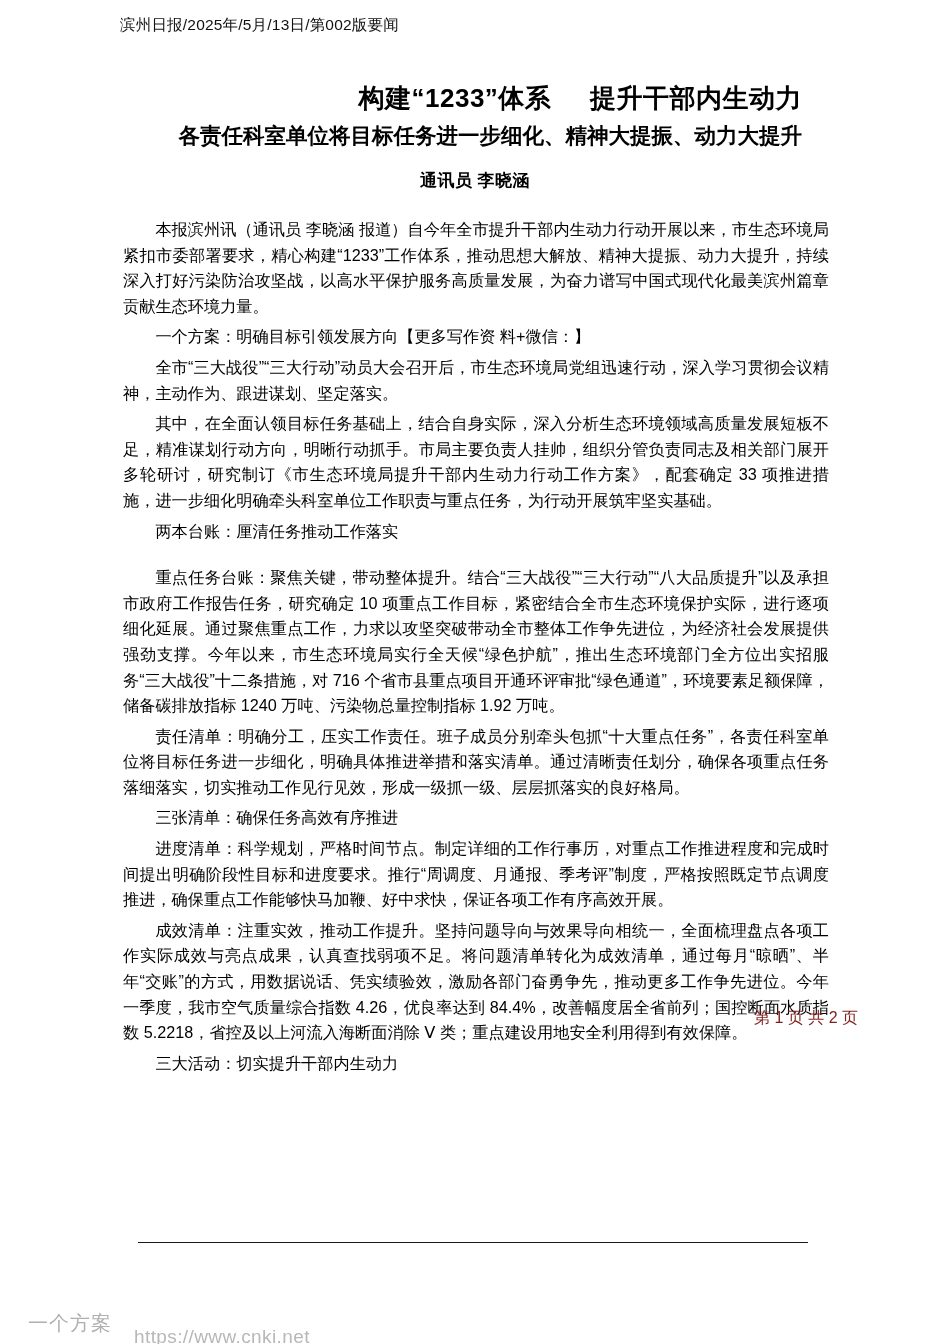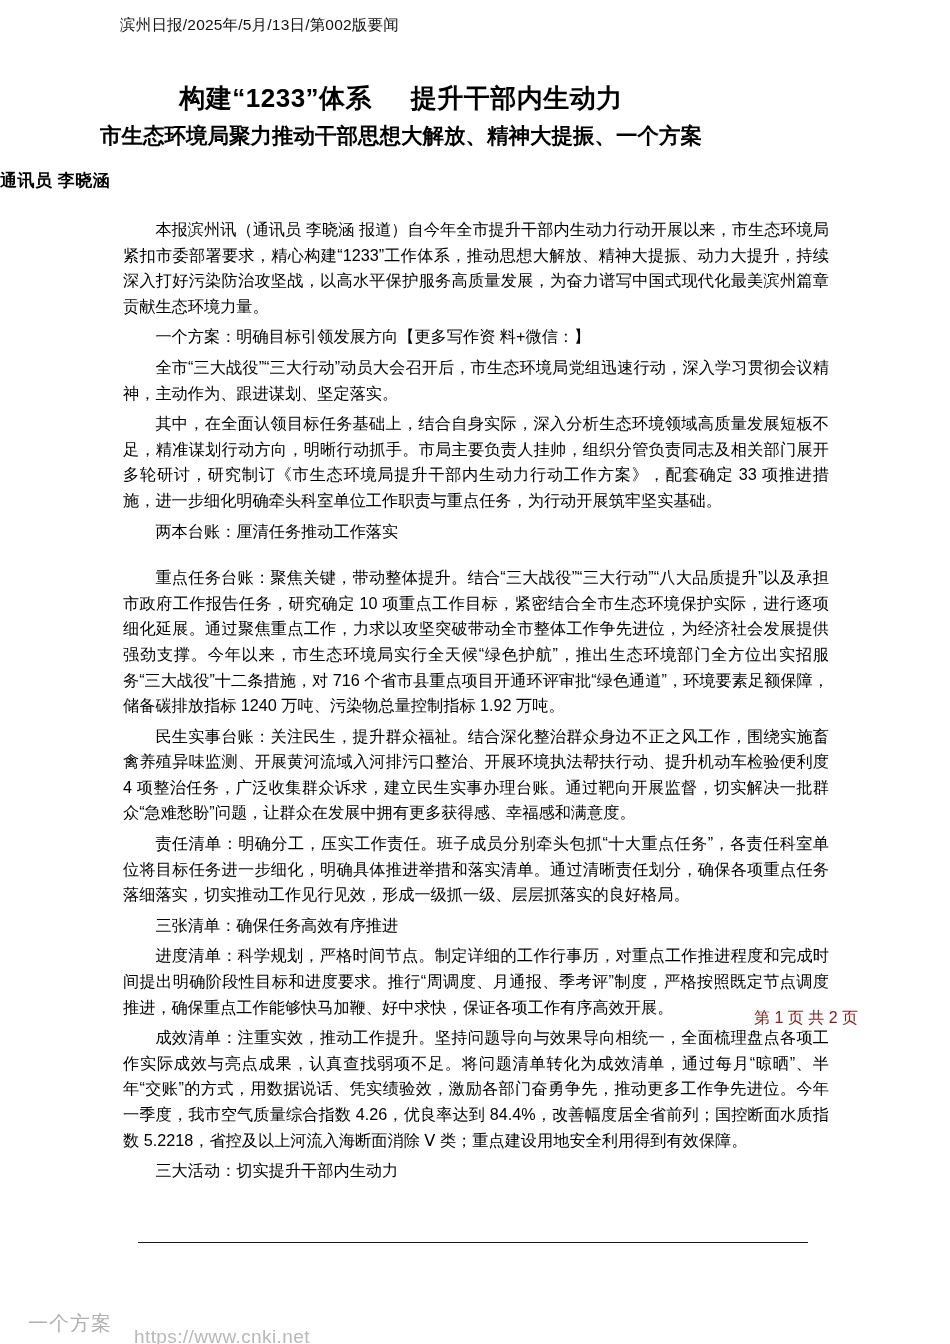--- a/index.html
+++ b/index.html
@@ -32,21 +32,21 @@
     letter-spacing: 0.2px;
     color: #111;
   }
 
   
   .headline-wrap {
     position: absolute;
     left: 0;
     top: 80px;
     width: 802px;
-    text-align: center;
+    text-align: right;
   }
   .headline-main {
     font-size: 26px;
     font-weight: bold;
     line-height: 36px;
     letter-spacing: 0.5px;
     color: #000;
     white-space: pre;
   }
   .headline-sub {
@@ -55,20 +55,21 @@
     line-height: 32px;
     letter-spacing: 0px;
     color: #000;
     margin-top: 4px;
   }
   .byline {
     position: absolute;
     left: 0;
     top: 168px;
     width: 950px;
+    text-align: center;
     font-size: 17px;
     font-weight: bold;
     line-height: 26px;
     letter-spacing: 0.5px;
     color: #000;
   }
 
   
   .body-col {
     position: absolute;
@@ -139,33 +140,32 @@
 </style>
 </head>
 <body>
 
 <div class="page">
 
   <div class="masthead">滨州日报/2025年/5月/13日/第002版要闻</div>
 
   <div class="headline-wrap">
     <div class="headline-main">构建“1233”体系     提升干部内生动力</div>
-    <div class="headline-sub">市生态环境局聚力推动干部思想大解放、精神大提振、一个方案</div>
+    <div class="headline-sub">各责任科室单位将目标任务进一步细化、精神大提振、动力大提升</div>
   </div>
 
   <div class="byline">通讯员  李晓涵</div>
 
   <div class="body-col">
     <p class="para">本报滨州讯（通讯员 李晓涵 报道）自今年全市提升干部内生动力行动开展以来，市生态环境局紧扣市委部署要求，精心构建“1233”工作体系，推动思想大解放、精神大提振、动力大提升，持续深入打好污染防治攻坚战，以高水平保护服务高质量发展，为奋力谱写中国式现代化最美滨州篇章贡献生态环境力量。</p>
     <p class="para">一个方案：明确目标引领发展方向【更多写作资 料+微信：】</p>
     <p class="para">全市“三大战役”“三大行动”动员大会召开后，市生态环境局党组迅速行动，深入学习贯彻会议精神，主动作为、跟进谋划、坚定落实。</p>
     <p class="para">其中，在全面认领目标任务基础上，结合自身实际，深入分析生态环境领域高质量发展短板不足，精准谋划行动方向，明晰行动抓手。市局主要负责人挂帅，组织分管负责同志及相关部门展开多轮研讨，研究制订《市生态环境局提升干部内生动力行动工作方案》，配套确定 33 项推进措施，进一步细化明确牵头科室单位工作职责与重点任务，为行动开展筑牢坚实基础。</p>
     <p class="para blank-after">两本台账：厘清任务推动工作落实</p>
     <p class="para">重点任务台账：聚焦关键，带动整体提升。结合“三大战役”“三大行动”“八大品质提升”以及承担市政府工作报告任务，研究确定 10 项重点工作目标，紧密结合全市生态环境保护实际，进行逐项细化延展。通过聚焦重点工作，力求以攻坚突破带动全市整体工作争先进位，为经济社会发展提供强劲支撑。今年以来，市生态环境局实行全天候“绿色护航”，推出生态环境部门全方位出实招服务“三大战役”十二条措施，对 716 个省市县重点项目开通环评审批“绿色通道”，环境要素足额保障，储备碳排放指标 1240 万吨、污染物总量控制指标 1.92 万吨。</p>
-    <p class="para">民生实事台账：关注民生，提升群众福祉。结合深化整治群众身边不正之风工作，围绕实施畜禽养殖异味监测、开展黄河流域入河排污口整治、开展环境执法帮扶行动、提升机动车检验便利度 4 项整治任务，广泛收集群众诉求，建立民生实事办理台账。通过靶向开展监督，切实解决一批群众“急难愁盼”问题，让群众在发展中拥有更多获得感、幸福感和满意度。</p>
     <p class="para">责任清单：明确分工，压实工作责任。班子成员分别牵头包抓“十大重点任务”，各责任科室单位将目标任务进一步细化，明确具体推进举措和落实清单。通过清晰责任划分，确保各项重点任务落细落实，切实推动工作见行见效，形成一级抓一级、层层抓落实的良好格局。</p>
     <p class="para">三张清单：确保任务高效有序推进</p>
     <p class="para">进度清单：科学规划，严格时间节点。制定详细的工作行事历，对重点工作推进程度和完成时间提出明确阶段性目标和进度要求。推行“周调度、月通报、季考评”制度，严格按照既定节点调度推进，确保重点工作能够快马加鞭、好中求快，保证各项工作有序高效开展。</p>
     <p class="para">成效清单：注重实效，推动工作提升。坚持问题导向与效果导向相统一，全面梳理盘点各项工作实际成效与亮点成果，认真查找弱项不足。将问题清单转化为成效清单，通过每月“晾晒”、半年“交账”的方式，用数据说话、凭实绩验效，激励各部门奋勇争先，推动更多工作争先进位。今年一季度，我市空气质量综合指数 4.26，优良率达到 84.4%，改善幅度居全省前列；国控断面水质指数 5.2218，省控及以上河流入海断面消除 Ⅴ 类；重点建设用地安全利用得到有效保障。</p>
     <p class="para">三大活动：切实提升干部内生动力</p>
   </div>
 
   <div class="page-num">第 1 页 共 2 页</div>
 
   <div class="bottom-rule"></div>

